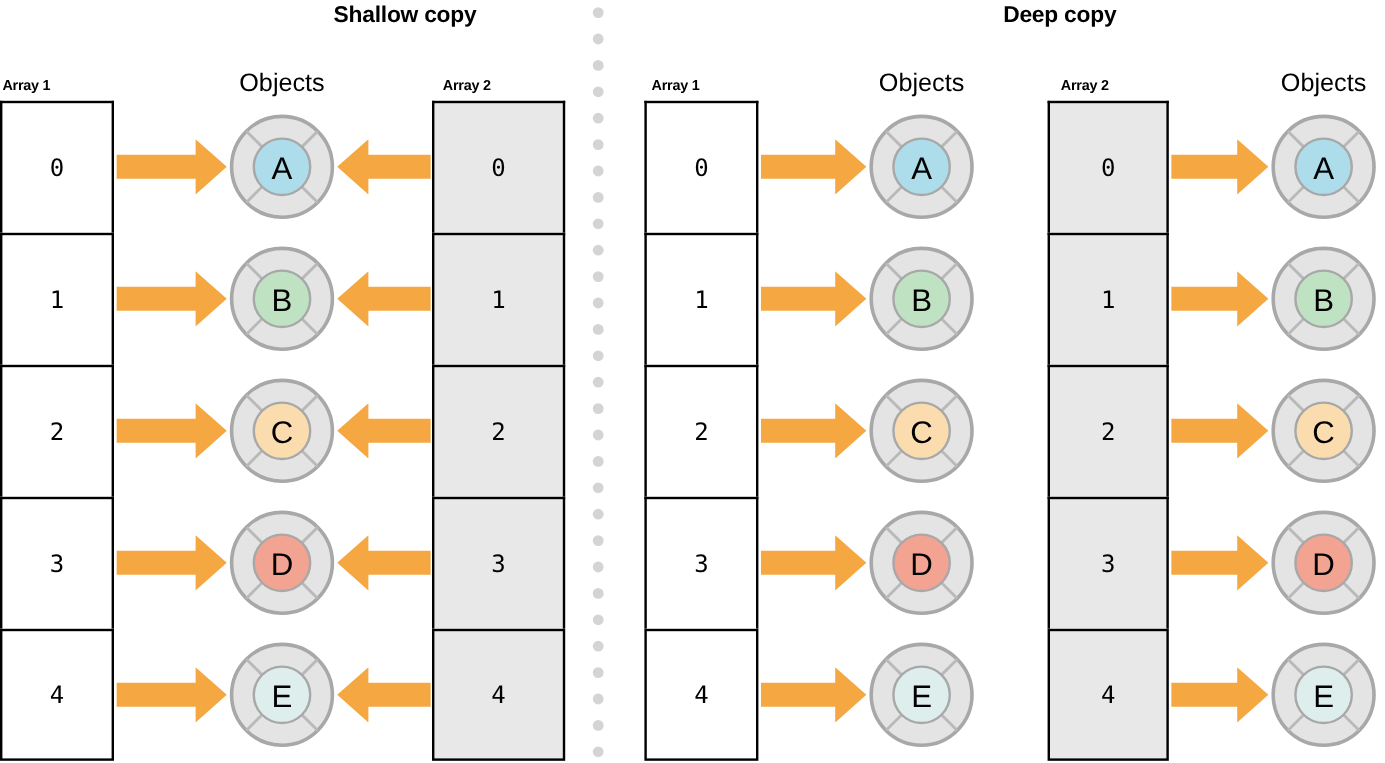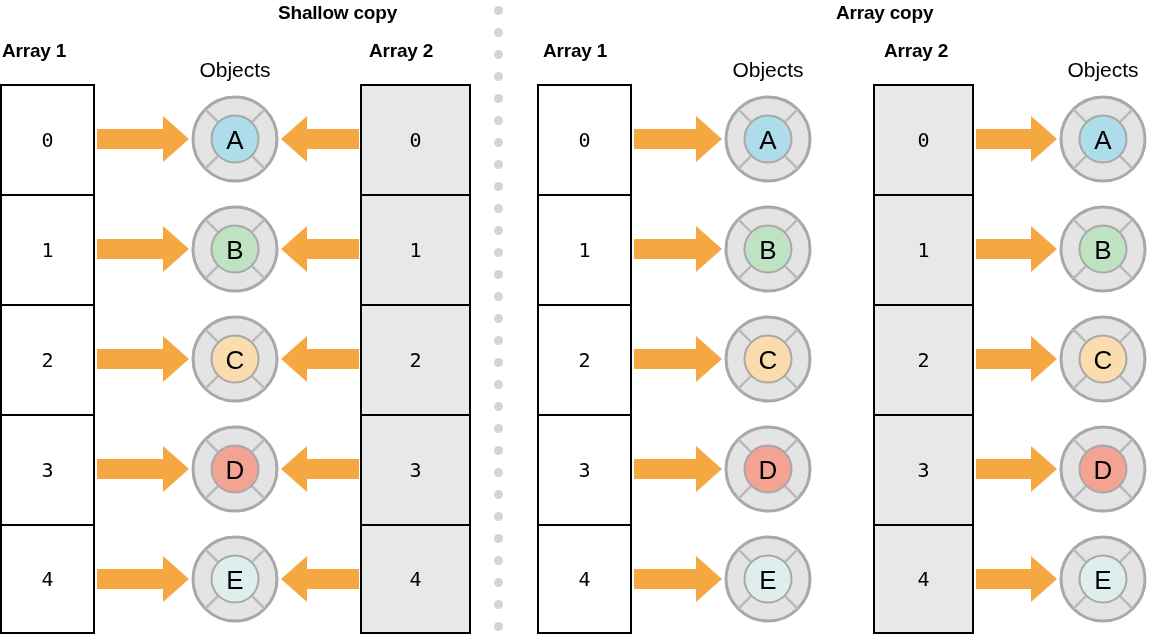--- a/index.html
+++ b/index.html
@@ -24,24 +24,25 @@
     font-weight: bold;
     font-size: 19px;
     color: #000;
     text-align: center;
     white-space: nowrap;
     letter-spacing: -0.2px;
   }
   .col-label {
     position: absolute;
     font-weight: bold;
-    font-size: 19px;
+    font-size: 12px;
     color: #000;
     white-space: nowrap;
     letter-spacing: -0.2px;
+    margin-top: 24px;
   }
   .objects-label {
     position: absolute;
     font-weight: normal;
     font-size: 21px;
     color: #000;
     white-space: nowrap;
     text-align: center;
   }
 
@@ -215,21 +216,21 @@
     <div class="arrow" style="left: 281px; top: 446px;">
       <svg width="78" height="46" viewBox="0 0 78 46">
         <path d="M78,13 L26,13 L26,0 L0,23 L26,46 L26,33 L78,33 Z" fill="#F5A842"></path>
       </svg>
     </div>
     <div class="arrow" style="left: 281px; top: 556px;">
       <svg width="78" height="46" viewBox="0 0 78 46">
         <path d="M78,13 L26,13 L26,0 L0,23 L26,46 L26,33 L78,33 Z" fill="#F5A842"></path>
       </svg>
     </div>
-    <div class="section-title" style="left: 836px; top: 2px;">Array copy</div>
+    <div class="section-title" style="left: 836px; top: 2px;">Deep copy</div>
     <div class="col-label" style="left: 543px; top: 40px;">Array 1</div>
     <div class="array-col white" style="left: 537px; top: 84px; width: 95px;">
       <div class="array-cell" style="height: 110px;">0</div>
       <div class="array-cell" style="height: 110px;">1</div>
       <div class="array-cell" style="height: 110px;">2</div>
       <div class="array-cell" style="height: 110px;">3</div>
       <div class="array-cell last" style="height: 110px;">4</div>
     </div>
     <div class="objects-label" style="left: 721px; top: 58px; width: 94px;">Objects</div>
     <div class="obj-icon" style="left: 723px; top: 94px;">

